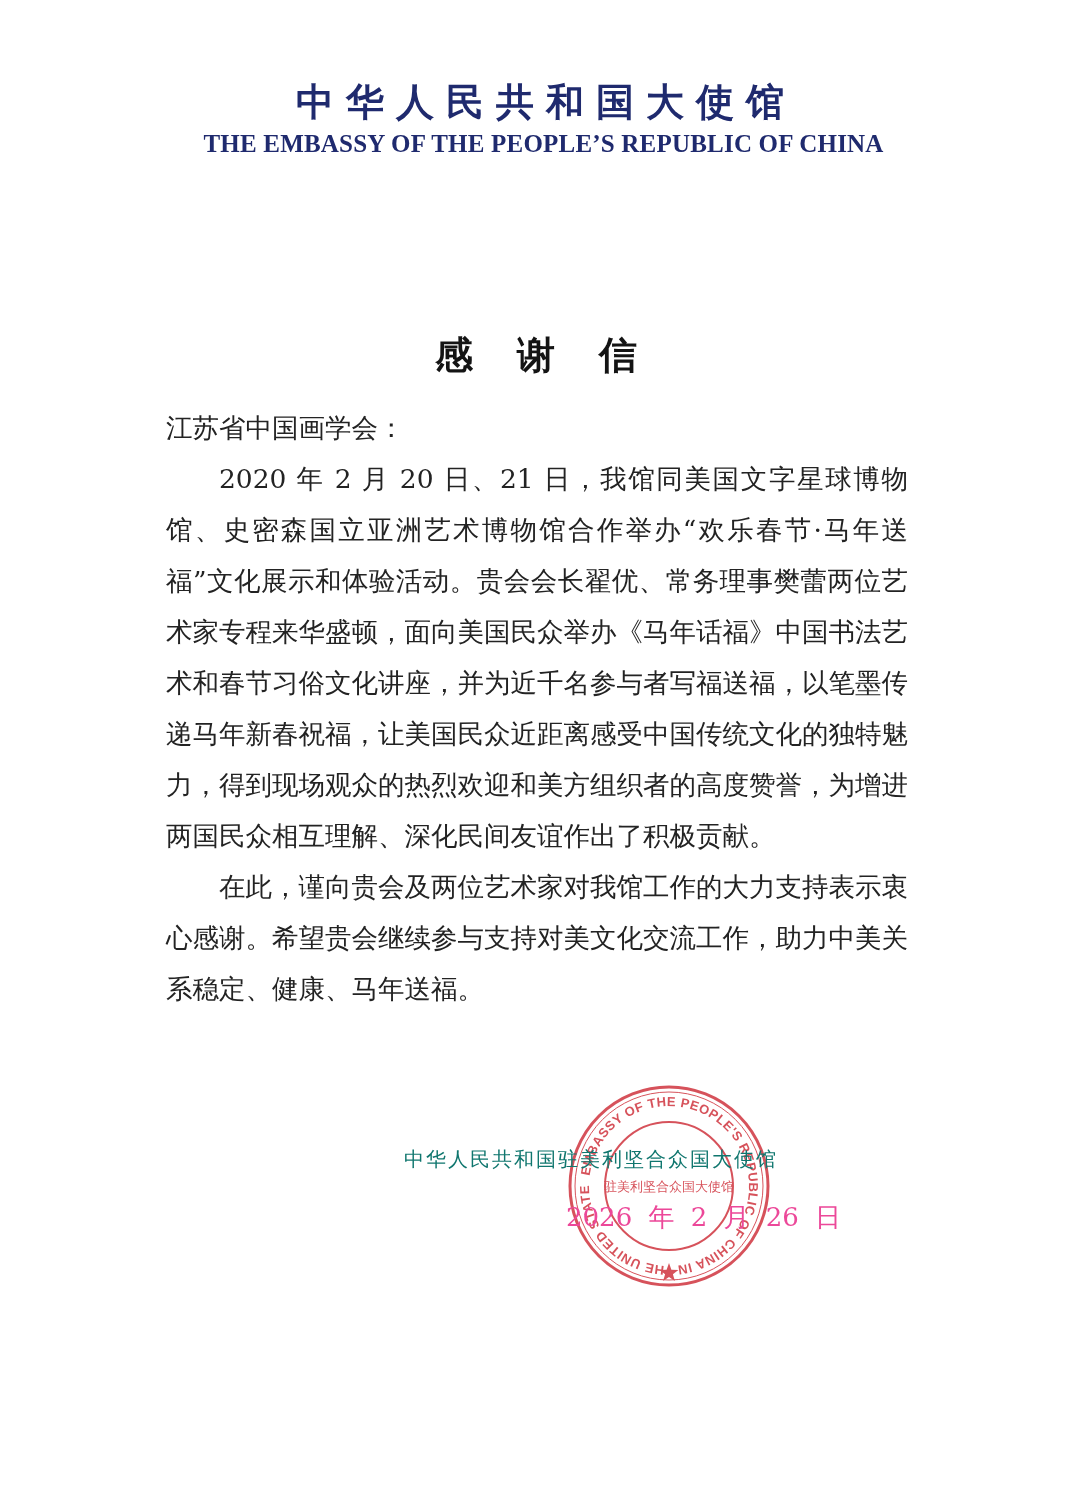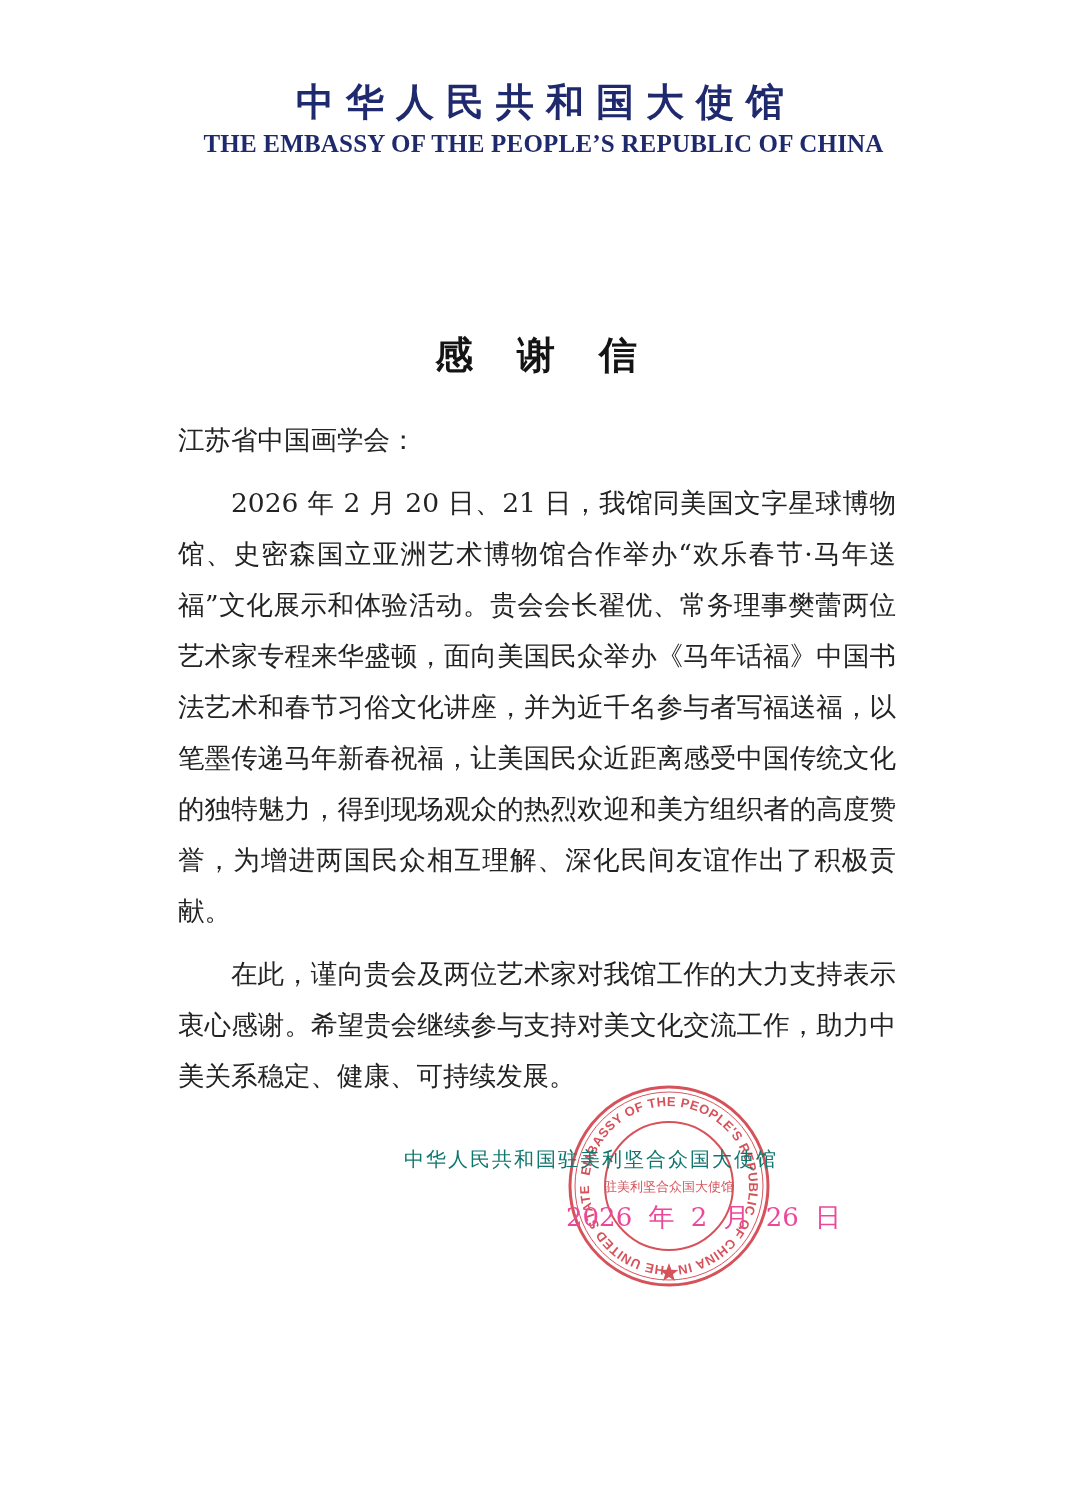--- a/index.html
+++ b/index.html
@@ -6,40 +6,40 @@
   body {
     width: 1080px; height: 1485px; background: #ffffff; position: relative; overflow: hidden;
     font-family: "DejaVu Serif", serif; color: #1e1e1e;
   }
   .letterhead { position: absolute; left: 0; top: 78px; width: 1080px; text-align: center; color: #1f2a6e; }
   .lh-cn { font-family: "DejaVu Serif", serif; font-size: 38px; letter-spacing: 12px; font-weight: bold; line-height: 48px; padding-left: 12px; }
   .lh-en { font-family: "Liberation Serif", serif; font-size: 25px; font-weight: bold; letter-spacing: 0.2px; margin-top: 2px; line-height: 32px; margin-left: 7px; }
   .lh-addr { font-family: "Liberation Sans", sans-serif; font-size: 14.5px; font-weight: bold; margin-top: 14px; color: #26305e; }
   .title { position: absolute; top: 305px; left: 0; width: 1080px; text-align: center; font-size: 38px; font-weight: bold; letter-spacing: 44px; padding-left: 36px; box-sizing: border-box; color: #141414; }
   .body-text { position: absolute; left: 166px; top: 402px; width: 742px; font-size: 26.5px; line-height: 51px; color: #232323; }
-  .body-text p { margin: 12px; text-align: justify; text-justify: inter-character; }
+  .body-text p { margin: 0; text-align: justify; text-justify: inter-character; }
   .indent { text-indent: 53px; }
   .signature { position: absolute; left: 404px; top: 1146px; font-size: 20px; letter-spacing: 2px; color: #0f766e; }
   .sig-date { position: absolute; left: 566px; top: 1200px; font-size: 26px; color: #ec4899; word-spacing: 8px; }
   .seal { position: absolute; left: 566px; top: 1083px; width: 206px; height: 206px; pointer-events: none; opacity: 0.85; }
 </style>
 </head>
 <body>
 
 <header class="letterhead">
   <div class="lh-cn">中华人民共和国大使馆</div>
   <div class="lh-en">THE EMBASSY OF THE PEOPLE’S REPUBLIC OF CHINA</div>
 </header>
 
 <h1 class="title">感谢信</h1>
 
 <div class="body-text">
   <p>江苏省中国画学会：</p>
-  <p class="indent">2026 年 2 月 20 日、21 日，我馆同美国文字星球博物馆、史密森国立亚洲艺术博物馆合作举办“欢乐春节·马年送福”文化展示和体验活动。贵会会长翟优、常务理事樊蕾两位艺术家专程来华盛顿，面向美国民众举办《马年话福》中国书法艺术和春节习俗文化讲座，并为近千名参与者写福送福，以笔墨传递马年新春祝福，让美国民众近距离感受中国传统文化的独特魅力，得到现场观众的热烈欢迎和美方组织者的高度赞誉，为增进两国民众相互理解、深化民间友谊作出了积极贡献。</p>
-  <p class="indent">在此，谨向贵会及两位艺术家对我馆工作的大力支持表示衷心感谢。希望贵会继续参与支持对美文化交流工作，助力中美关系稳定、健康、可持续发展。</p>
+  <p class="indent">2020 年 2 月 20 日、21 日，我馆同美国文字星球博物馆、史密森国立亚洲艺术博物馆合作举办“欢乐春节·马年送福”文化展示和体验活动。贵会会长翟优、常务理事樊蕾两位艺术家专程来华盛顿，面向美国民众举办《马年话福》中国书法艺术和春节习俗文化讲座，并为近千名参与者写福送福，以笔墨传递马年新春祝福，让美国民众近距离感受中国传统文化的独特魅力，得到现场观众的热烈欢迎和美方组织者的高度赞誉，为增进两国民众相互理解、深化民间友谊作出了积极贡献。</p>
+  <p class="indent">在此，谨向贵会及两位艺术家对我馆工作的大力支持表示衷心感谢。希望贵会继续参与支持对美文化交流工作，助力中美关系稳定、健康、马年送福。</p>
 </div>
 
 <svg class="seal" viewBox="0 0 206 206" xmlns="http://www.w3.org/2000/svg">
   <defs>
     <path id="sealArc" d="M 103,103 m -80,0 a 80,80 0 1,1 160,0 a 80,80 0 1,1 -160,0"></path>
   </defs>
   <circle cx="103" cy="103" r="99" fill="none" stroke="#d0353f" stroke-width="3"></circle>
   <circle cx="103" cy="103" r="94" fill="none" stroke="#d0353f" stroke-width="1"></circle>
   <circle cx="103" cy="103" r="64" fill="none" stroke="#d0353f" stroke-width="2"></circle>
   <text font-family="Liberation Sans, sans-serif" font-size="13" fill="#d0353f" font-weight="bold" letter-spacing="0.5">

